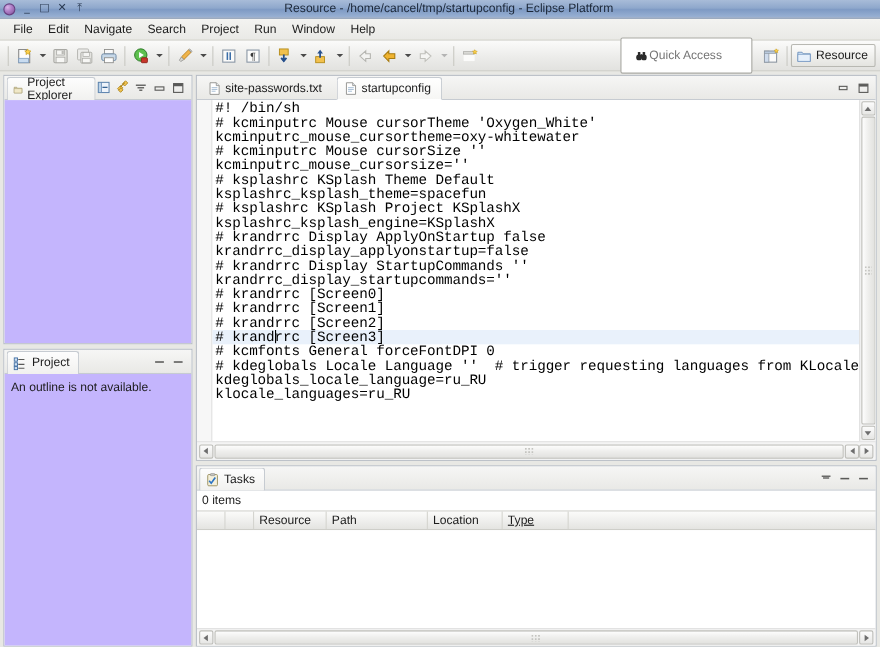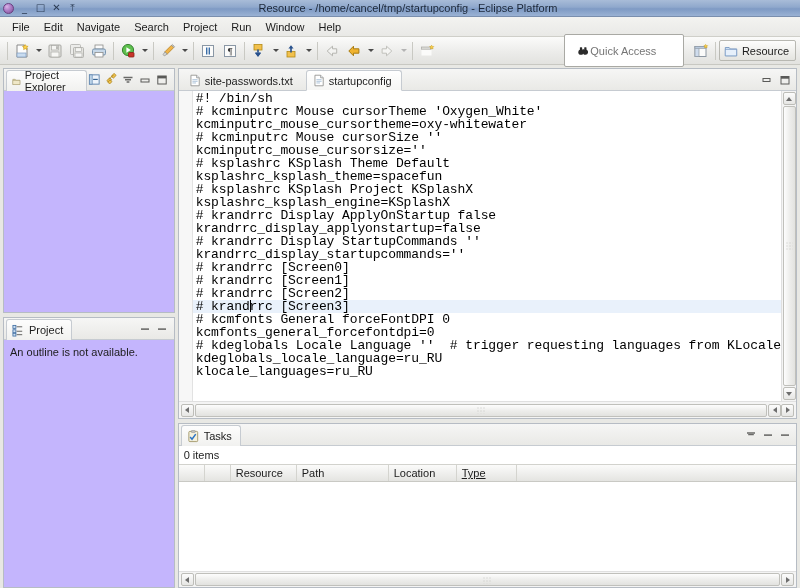--- a/index.html
+++ b/index.html
@@ -756,21 +756,20 @@
             <div class="code-line"># krandrrc Display ApplyOnStartup false</div>
             <div class="code-line">krandrrc_display_applyonstartup=false</div>
             <div class="code-line"># krandrrc Display StartupCommands ''</div>
             <div class="code-line">krandrrc_display_startupcommands=''</div>
             <div class="code-line"># krandrrc [Screen0]</div>
             <div class="code-line"># krandrrc [Screen1]</div>
             <div class="code-line"># krandrrc [Screen2]</div>
             <div class="code-line hl"># krandrrc [Screen3]</div>
             <div class="caret" style="top: 209px; left: 57.24px;"></div>
             <div class="code-line"># kcmfonts General forceFontDPI 0</div>
-            <div class="code-line">kcmfonts_general_forcefontdpi=0</div>
             <div class="code-line"># kdeglobals Locale Language ''  # trigger requesting languages from KLocale</div>
             <div class="code-line">kdeglobals_locale_language=ru_RU</div>
             <div class="code-line">klocale_languages=ru_RU</div>
           </div>
         <div class="ed-vscroll">
           <div class="sb-arrow up">
               <i></i>
             </div>
           <div class="sb-thumb-v">
               <div class="sb-grip"></div>

